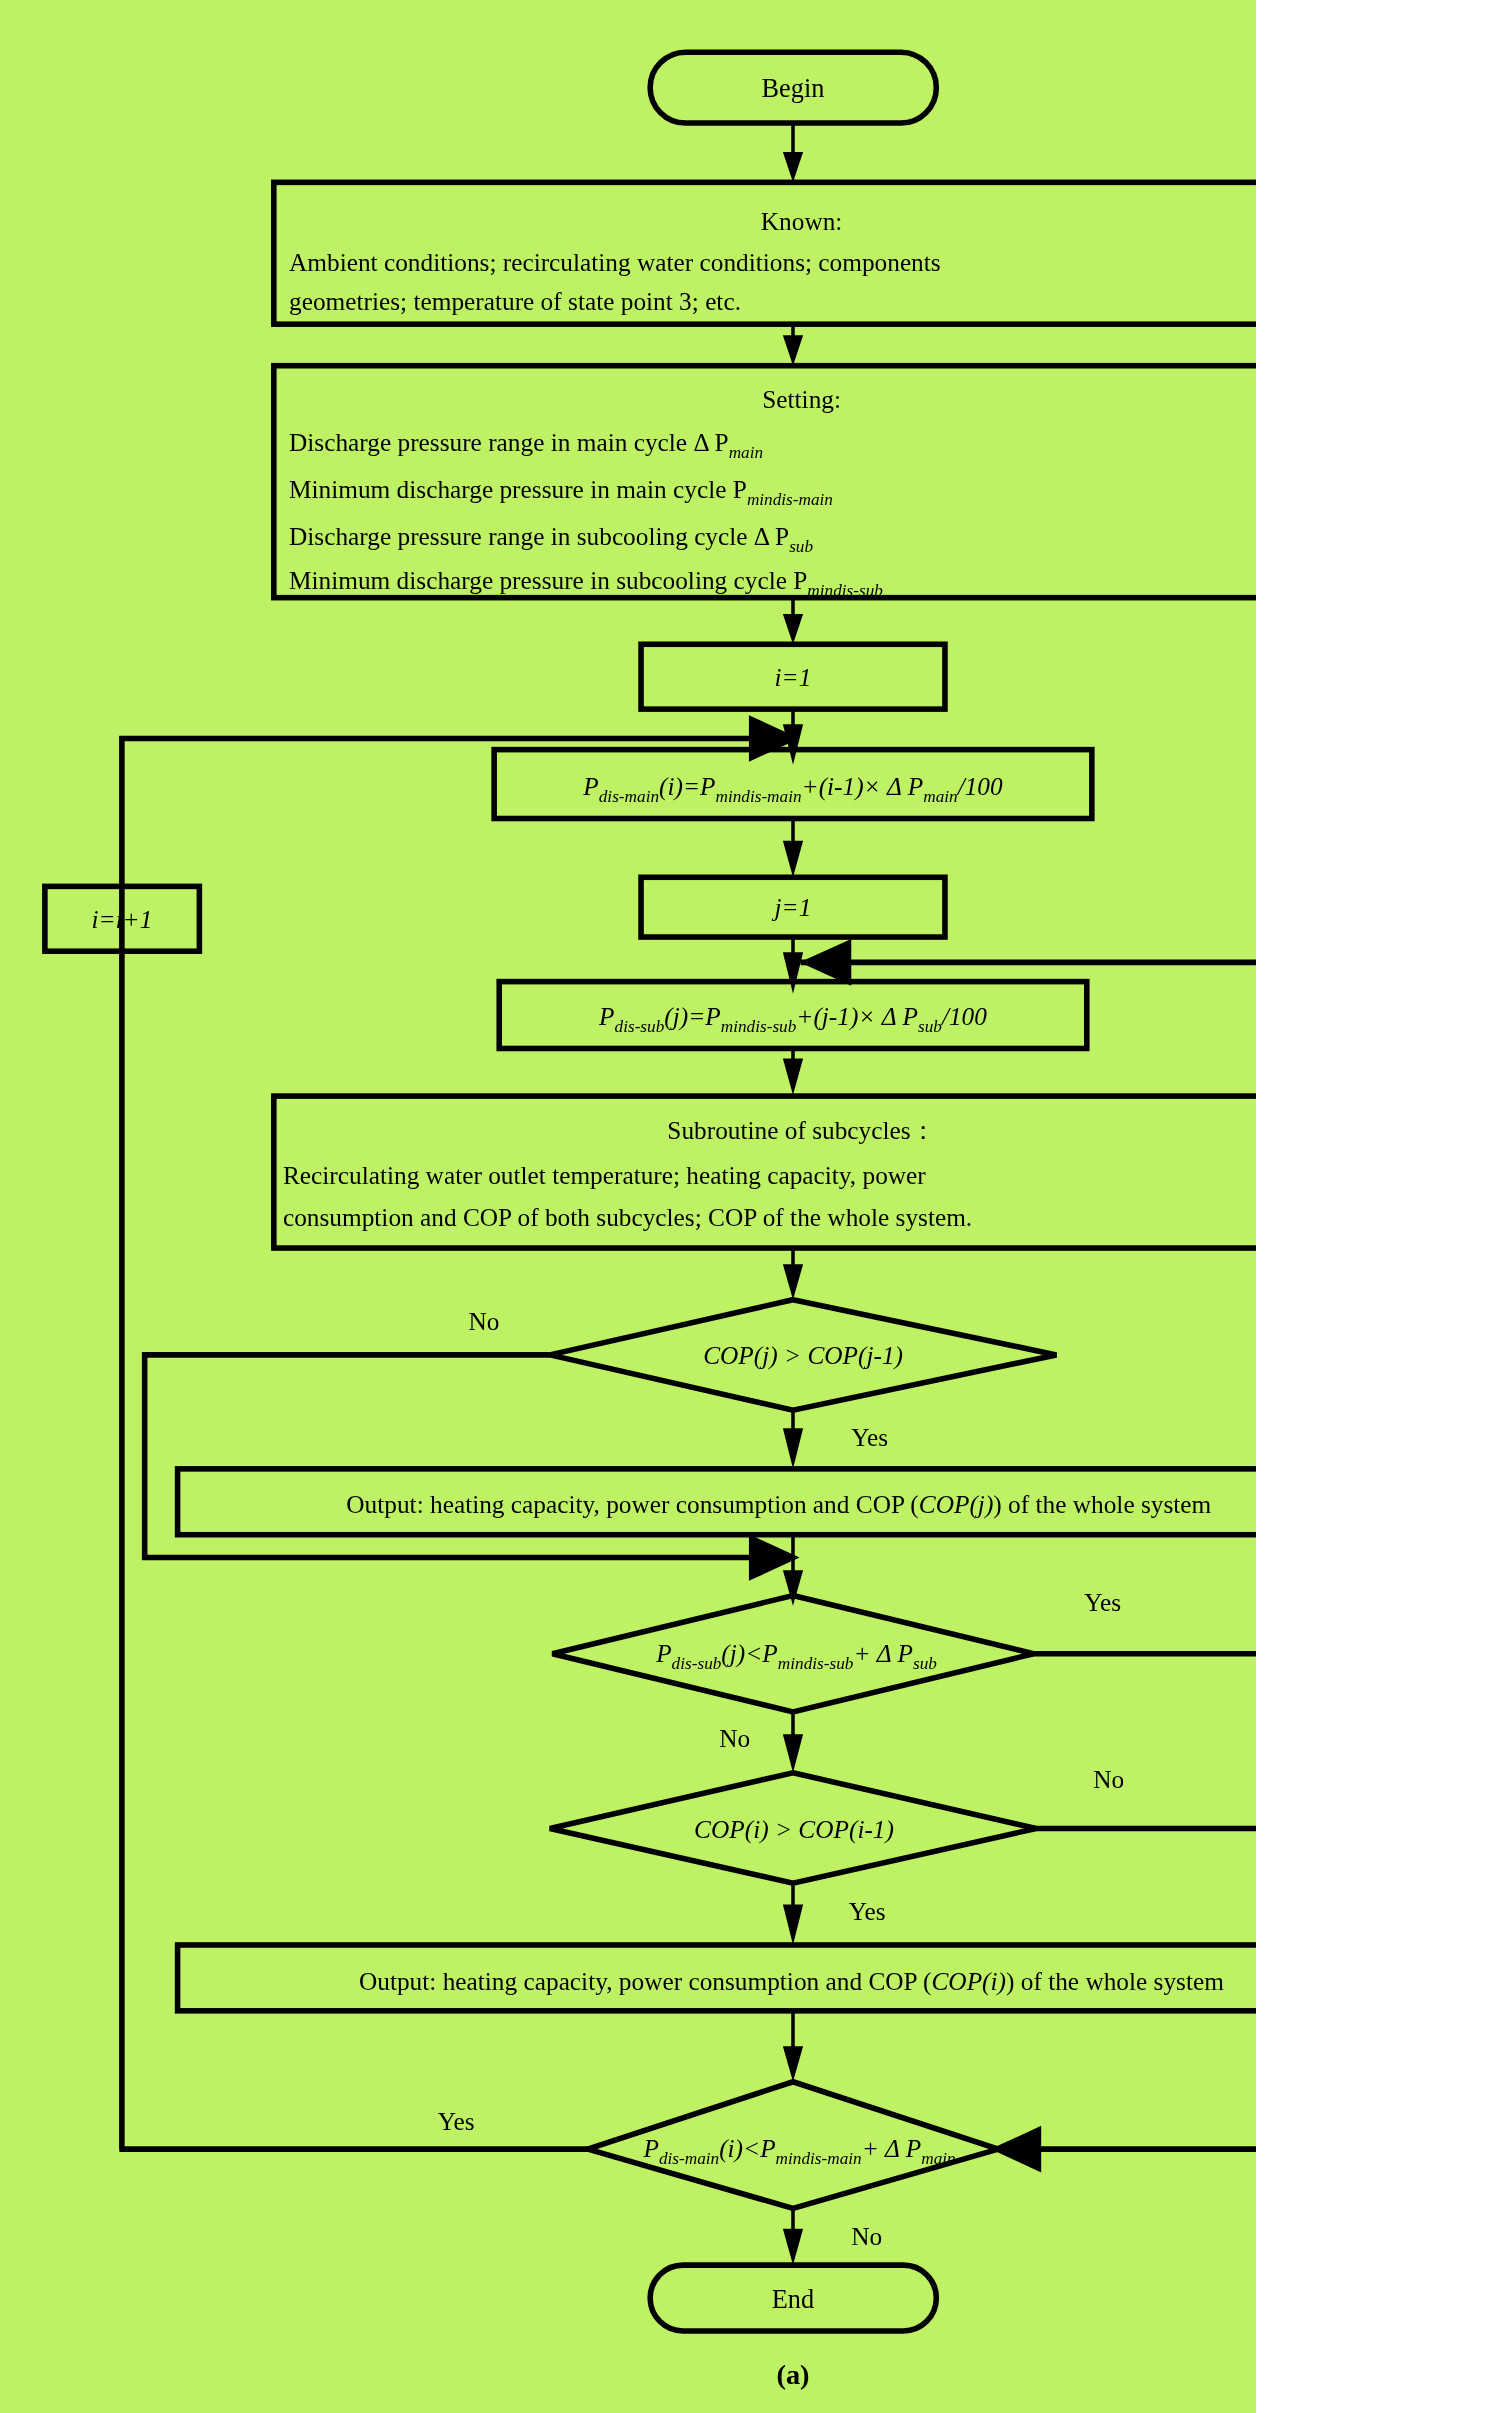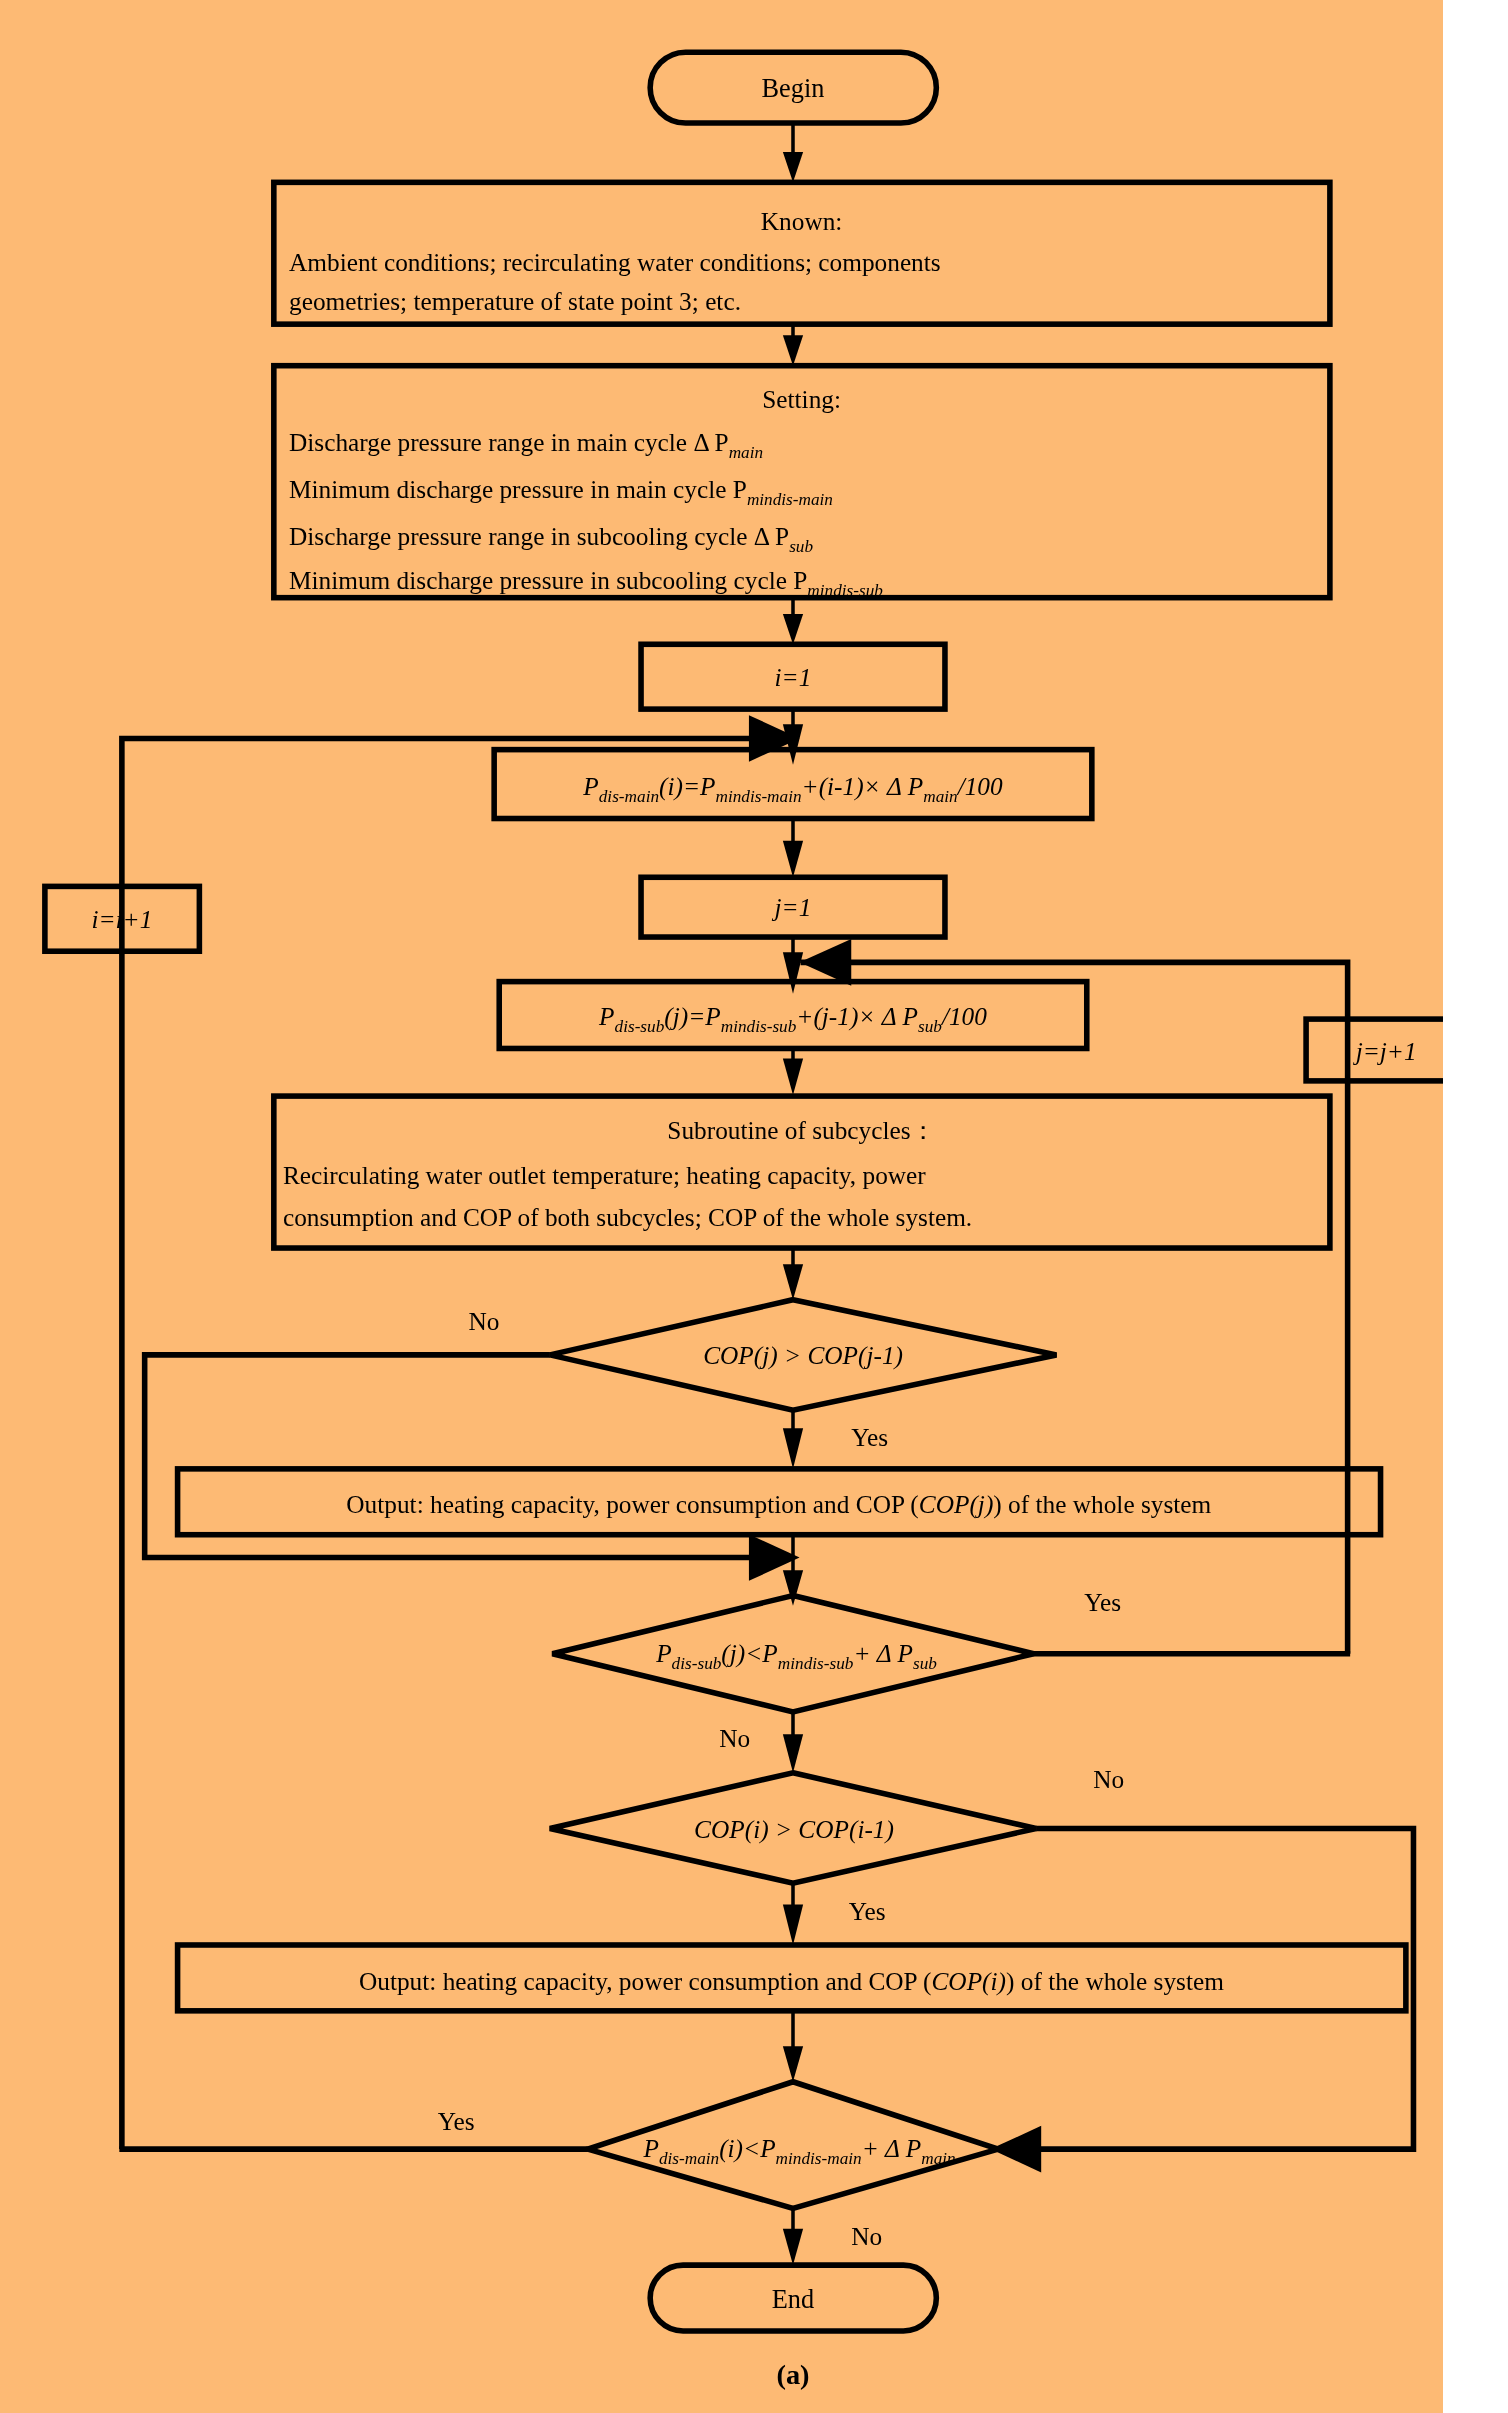--- a/index.html
+++ b/index.html
@@ -1,17 +1,17 @@
 <!DOCTYPE html>
 <html style="font-size:8px"><head>
 <meta charset="utf-8">
 <style>
   html,body{margin:0;padding:0;background:#ffffff;}
   body{width:1509px;height:2413px;font-family:"Liberation Serif",serif;}
-  #stage{position:relative;width:1443px;height:2413px;overflow:hidden;background:#fdba74;}
+  #stage{position:relative;width:1256px;height:2413px;overflow:hidden;background:#bef264;}
   svg#flow{position:absolute;left:0;top:0;width:1509px;height:2413px;}
   .shape-fill{fill:#ffffff;}
   .shape-stroke{stroke:#000000;fill:none;}
   .link{stroke:#000000;fill:none;stroke-linecap:butt;stroke-linejoin:miter;}
   .arrowhead{fill:#000000;stroke:none;}
   text{fill:#000000;font-family:"Liberation Serif",serif;}
   .t-body{font-size:50px;}
   .t-branch{font-size:50px;}
   .t-term{font-size:52px;}
   .t-formula{font-size:50px;font-style:italic;}

